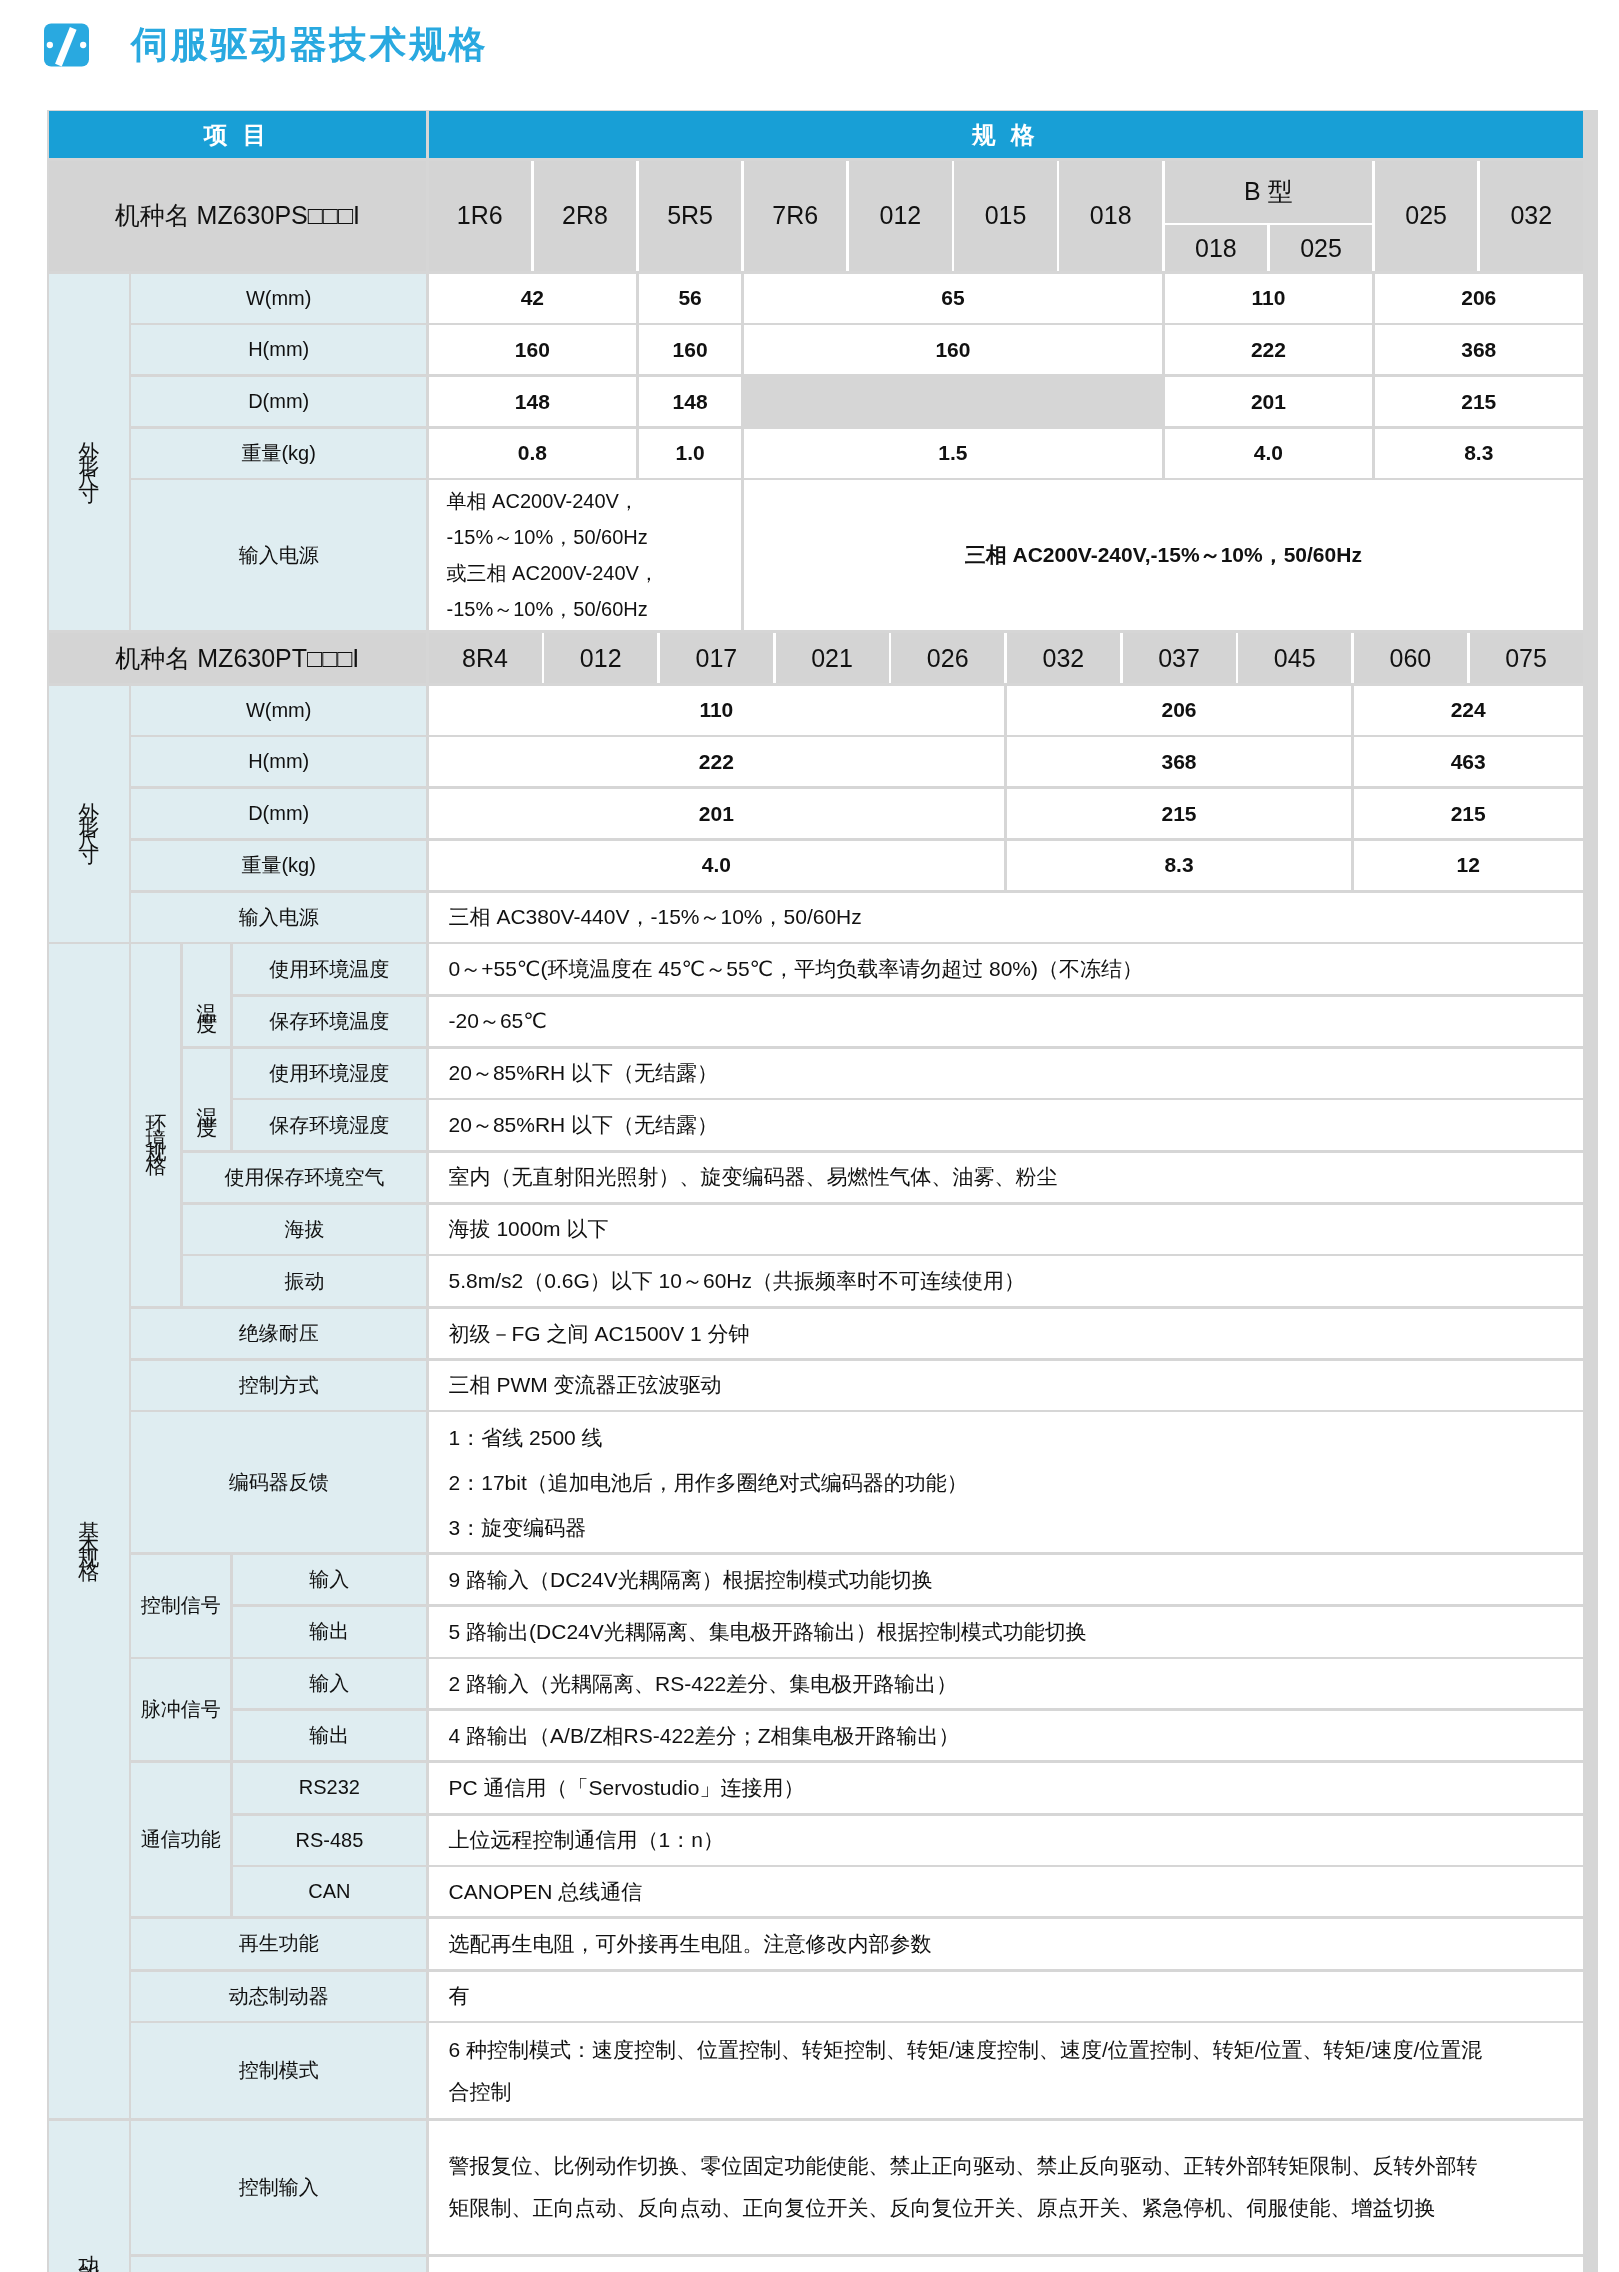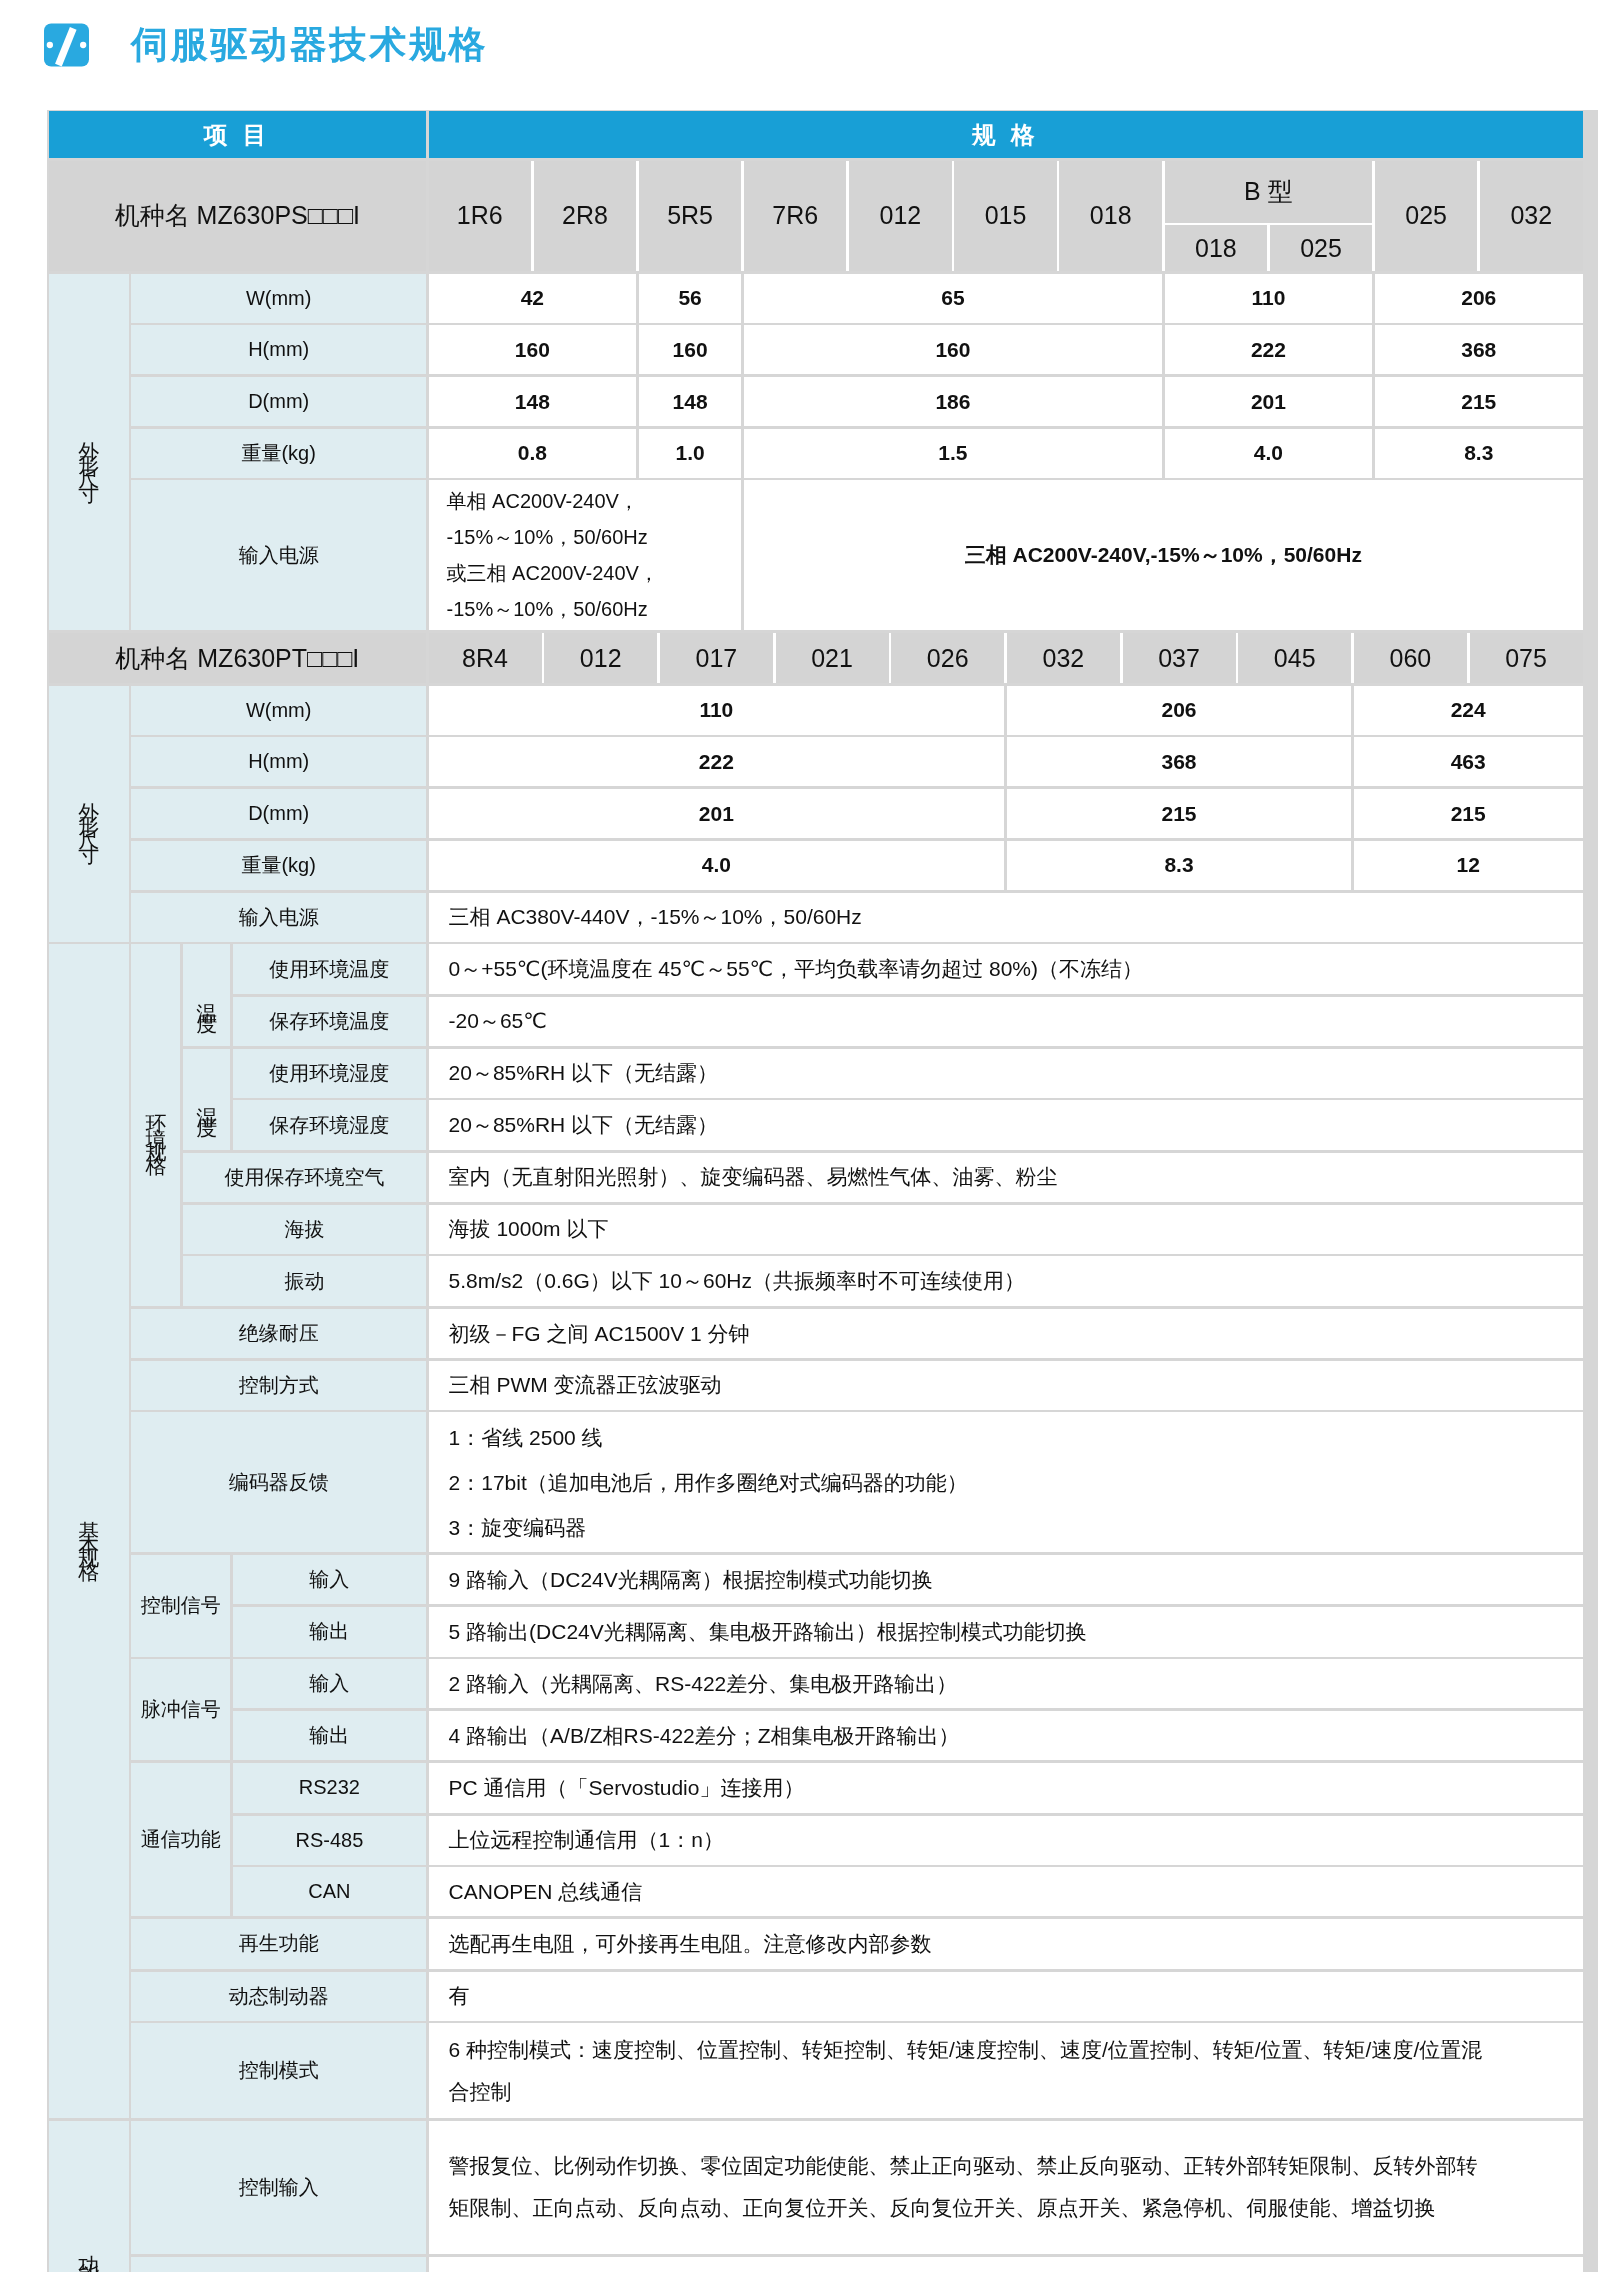--- a/index.html
+++ b/index.html
@@ -103,21 +103,20 @@
       <div class="c val" style="grid-area:1/8/2/10">222</div>
       <div class="c val" style="grid-area:1/10/2/12">368</div>
     </div>
   </div>
 
   <div class="c lbl" style="grid-area:5/2/6/5">D(mm)</div>
   <div style="grid-area:5/5/6/6">
     <div class="ig g11">
       <div class="c val" style="grid-area:1/1/2/3">148</div>
       <div class="c val" style="grid-area:1/3/2/4">148</div>
-      <div class="c val" style="grid-area:1/4/2/8">186</div>
       <div class="c val" style="grid-area:1/8/2/10">201</div>
       <div class="c val" style="grid-area:1/10/2/12">215</div>
     </div>
   </div>
 
   <div class="c lbl" style="grid-area:6/2/7/5">重量(kg)</div>
   <div style="grid-area:6/5/7/6">
     <div class="ig g11">
       <div class="c val" style="grid-area:1/1/2/3">0.8</div>
       <div class="c val" style="grid-area:1/3/2/4">1.0</div>

